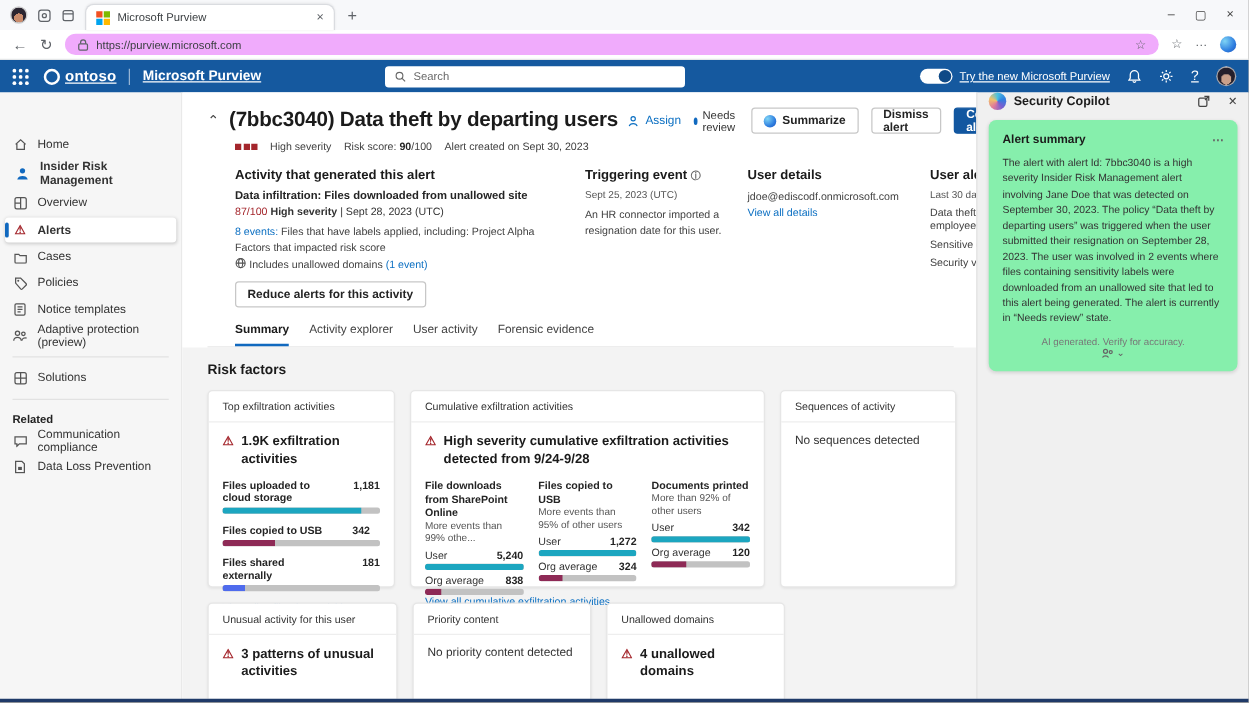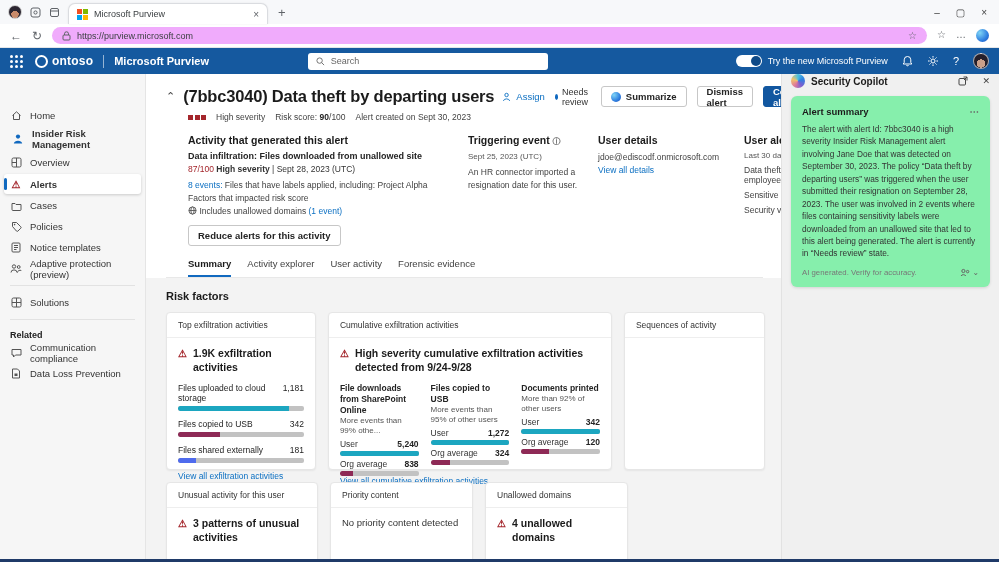--- a/index.html
+++ b/index.html
@@ -21,21 +21,21 @@
   .win-controls { margin-left:auto; display:flex; gap:16px; font-size:10px; color:#444; padding-right:6px; }
 
   .addrbar { height:24px; background:#fff; border-bottom:1px solid #e4e6e8; display:flex; align-items:center; padding:0 10px; gap:10px; }
   .nav-glyph { color:#5f6368; font-size:12px; }
   .urlpill { flex:1; height:17px; background:#f0abfc; border-radius:9px; display:flex; align-items:center; padding:0 10px; gap:6px; }
   .url-text { font-size:9px; color:#3c4043; flex:1; }
   .pill-right { display:flex; gap:10px; color:#5f6368; font-size:10px; }
   .copilot-orb { width:13px; height:13px; border-radius:50%; background:radial-gradient(circle at 30% 30%, #7fd4f5, #2f7fe0 60%, #1b4fb8); }
 
   
-  .pvbar { height:26px; background:#15599f; display:flex; align-items:center; color:#fff; padding:0 10px; gap:10px; }
+  .pvbar { height:26px; background:#15599f; display:flex; align-items:center; color:#fff; padding:0 10px; gap:10px;text-decoration:underline; }
   .waffle { display:grid; grid-template-columns:repeat(3,3px); grid-gap:2px; margin-right:2px; }
   .waffle i { width:3px; height:3px; background:#fff; border-radius:50%; display:block; }
   .contoso { display:flex; align-items:center; gap:4px; font-weight:bold; font-size:12px; letter-spacing:.2px; }
   .c-ring { width:13px; height:13px; border:2.5px solid #fff; border-radius:50%; display:inline-block; }
   .pv-divider { width:1px; height:13px; background:rgba(255,255,255,.55); }
   .pv-product { font-weight:bold; font-size:11px; }
   .pv-search { width:240px; height:17px; background:#fff; border-radius:3px; margin:0 auto; display:flex; align-items:center; gap:6px; padding:0 8px; color:#666; }
   .pv-search span { font-size:9px; }
   .pv-right { display:flex; align-items:center; gap:14px; margin-left:auto; font-size:11px; }
   .toggle-wrap { display:flex; align-items:center; gap:6px; font-size:9px; }
@@ -101,21 +101,21 @@
 
   .gray-area { flex:1; background:#f3f3f3; padding:12px 16px 0 20px; overflow:hidden; }
   .rf-heading { font-size:11px; font-weight:bold; color:#1b1b1b; margin-bottom:10px; }
   .cards-row { display:flex; gap:12px; margin-bottom:12px; }
   .card { background:#fff; border:1px solid #e6e6e6; border-radius:4px; box-shadow:0 1px 2px rgba(0,0,0,.06); display:flex; flex-direction:column; }
   .card-head { font-size:8.5px; color:#333; padding:7px 11px; border-bottom:1px solid #eee; }
   .card-body { padding:9px 11px; flex:1; display:flex; flex-direction:column; }
   .warn-line { display:flex; gap:6px; font-size:10.5px; font-weight:bold; color:#1b1b1b; line-height:1.3; margin-bottom:8px; }
   .warn-tri { color:#a4262c; font-size:10px; flex-shrink:0; }
   .bar-row { margin-bottom:8px; }
-  .bar-labels { display:flex; justify-content:space-between; font-size:8.5px; font-weight:normal; color:#242424; margin-bottom:3px; }
+  .bar-labels { display:flex; font-size:8.5px; font-weight:bold; color:#242424; margin-bottom:3px;gap:24px; }
   .track { height:5px; background:#c2c2c2; border-radius:2px; overflow:hidden; }
   .fill { height:100%; border-radius:2px 0 0 2px; }
   .fill.teal { background:#1ca6c0; } .fill.maroon { background:#8e2a56; } .fill.blue { background:#4f6bed; }
   .card-link { font-size:8.5px; color:#0b6fc2; margin-top:auto; }
   .metrics { display:flex; gap:12px; }
   .metric { flex:1; min-width:0; }
   .metric-title { font-size:8.5px; font-weight:bold; color:#242424; line-height:1.3; }
   .metric-desc { font-size:8px; color:#555; line-height:1.3; margin-bottom:3px; }
   .kv { display:flex; justify-content:space-between; font-size:8.5px; color:#333; margin:3px 0 2px; }
   .kv b { color:#242424; }
@@ -123,21 +123,21 @@
 
   
   .copanel { width:218px; background:#f0f0f0; border-left:1px solid #e2e2e2; padding:0 9px; flex-shrink:0; }
   .cop-head { display:flex; align-items:center; gap:6px; margin-bottom:8px; }
   .cop-orb { width:14px; height:14px; border-radius:50%; background:conic-gradient(#4ac1e0,#2f7fe0,#7a5fd0,#e07a9a,#f0c26a,#4ac1e0); }
   .cop-title { font-size:10px; font-weight:bold; color:#1b1b1b; flex:1; }
   .cop-ic { font-size:9px; color:#444; margin-left:8px; }
   .cop-card { background:#86efac; border-radius:6px; box-shadow:0 1px 3px rgba(0,0,0,.12); padding:10px 11px; }
   .cop-card-head { display:flex; justify-content:space-between; font-size:9.5px; font-weight:bold; color:#1b1b1b; margin-bottom:6px; }
   .cop-body { font-size:8.3px; color:#333; line-height:1.5; }
-  .cop-foot { display:flex; justify-content:space-between; align-items:center; font-size:7.8px; color:#777; margin-top:8px; }
+  .cop-foot { display:flex; align-items:center; font-size:7.8px; color:#777; margin-top:8px;flex-direction:column; }
 
   .bottom-strip { position:absolute; left:0; right:0; bottom:0; height:3px; background:#1f3a68; }
 
   svg.ic { display:block; }
 </style>
 </head>
 <body>
 
 <div class="page">
 
@@ -553,20 +553,23 @@
                       <div class="fill maroon" style="width: 35%;"></div>
                     </div>
                 </div>
               </div>
               <span class="card-link">View all cumulative exfiltration activities</span>
             </div>
           </div>
 
           <div class="card" style="width:143px; height:158px;">
             <div class="card-head">Sequences of activity</div>
+            <div class="card-body">
+                <span class="empty-text">No sequences detected</span>
+              </div>
           </div>
         </div>
 
         <div class="cards-row">
 
           <div class="card" style="width:152px; height:110px;">
             <div class="card-head">Unusual activity for this user</div>
             <div class="card-body">
               <div class="warn-line">
                   <span class="warn-tri">⚠</span>

